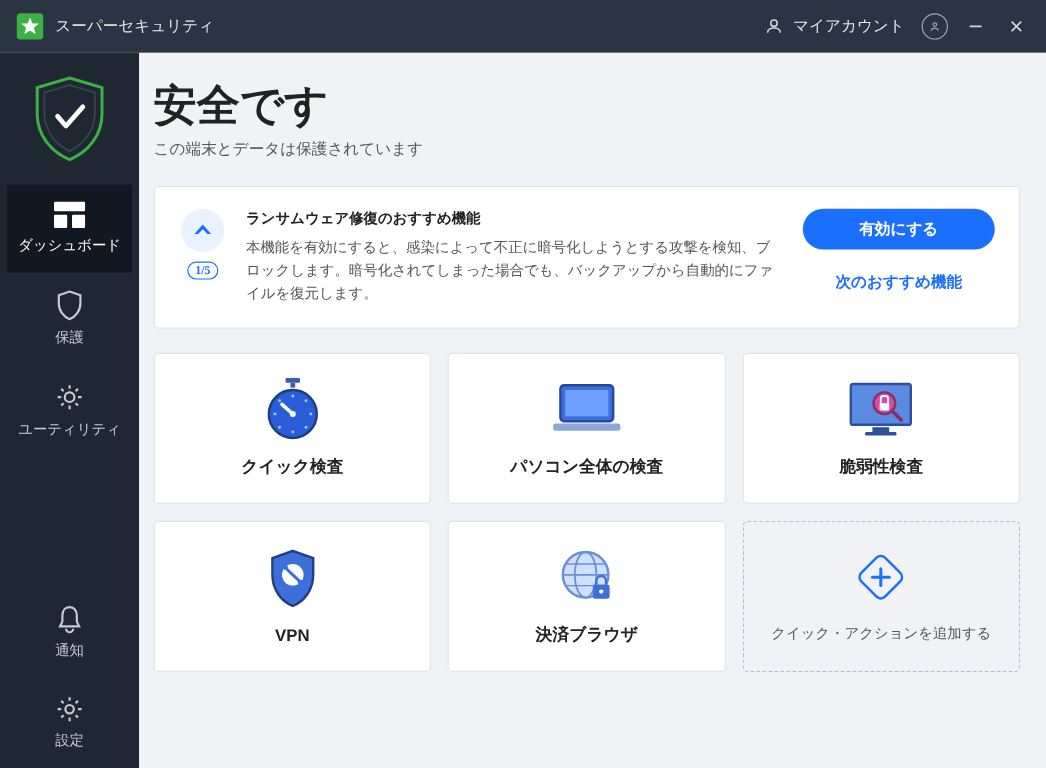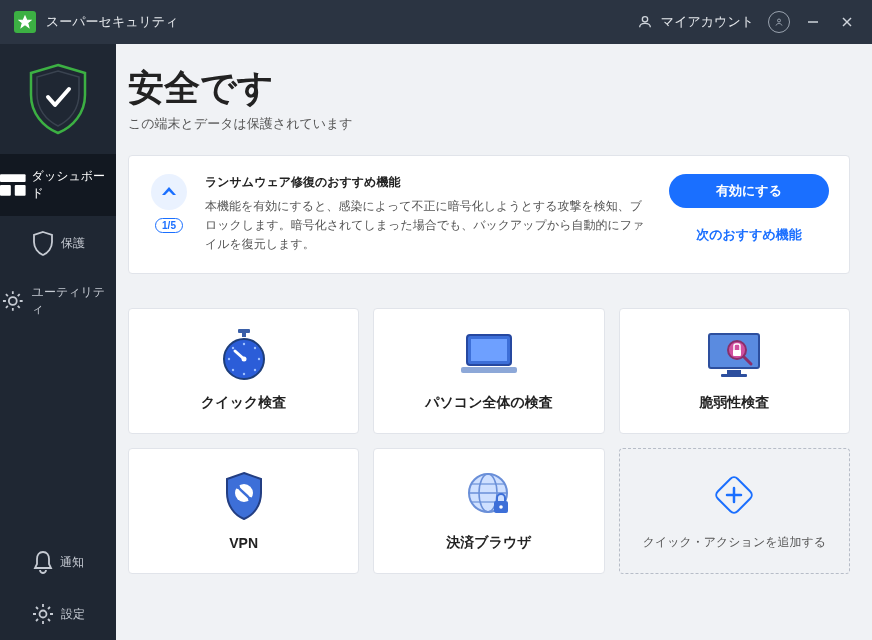--- a/index.html
+++ b/index.html
@@ -9,37 +9,37 @@
 .titlebar .logo svg { width: 14px; height: 14px; }
 .titlebar .app-name { font-size: 13px; }
 .titlebar .spacer { flex: 1; }
 .titlebar .acct { display: flex; align-items: center; gap: 8px; font-size: 13px; cursor: pointer; padding: 6px 8px; }
 .titlebar .icon-btn { width: 34px; height: 34px; display: flex; align-items: center; justify-content: center; cursor: pointer; }
 .titlebar .settings-circle { width: 22px; height: 22px; border: 1.5px solid #9aa3af; border-radius: 50%; display: flex; align-items: center; justify-content: center; }
 .win-btn { width: 34px; display: flex; align-items: center; justify-content: center; cursor: pointer; color: #cfd4db; }
 .main { display: flex; height: 596px; }
 .sidebar { width: 116px; background: #1f2733; display: flex; flex-direction: column; align-items: center; padding-top: 0; }
 .shield-box { width: 116px; height: 110px; display: flex; align-items: center; justify-content: center; }
-.sidebar-item { width: 116px; display: flex; align-items: center; justify-content: center; gap: 6px; color: #c6cbd3; padding: 14px 0; cursor: pointer; font-size: 12px; }
+.sidebar-item { width: 104px; display: flex; flex-direction: column; align-items: center; justify-content: center; gap: 6px; color: #c6cbd3; padding: 14px 0; cursor: pointer; font-size: 12px; }
 .sidebar-item.active { background: #121821; color: #fff; }
 .sidebar-spacer { flex: 1; }
 .content { flex: 1; background: #f0f2f5; padding: 14px 22px 22px 12px; overflow: auto; }
 .status-title { font-size: 36px; font-weight: 700; color: #222; margin-top: 6px; }
 .status-sub { font-size: 13px; color: #555; margin-top: 2px; }
 .recommend { background: #fff; border: 1px solid #e1e4ea; border-radius: 4px; margin-top: 22px; padding: 18px 20px; display: flex; gap: 16px; }
 .rec-left { width: 40px; display: flex; flex-direction: column; align-items: center; gap: 8px; }
 .rec-icon-circle { width: 36px; height: 36px; background: #eaf2ff; border-radius: 50%; display: flex; align-items: center; justify-content: center; }
-.rec-count { border: 1.5px solid #1a6fff; color: #1a6fff; border-radius: 9px; font-size: 10px; font-weight: 700; padding: 1px 6px; }
+.rec-count { border: 1.5px solid #1a6fff; color: #1a6fff; border-radius: 9px; font-size: 10px; font-weight: 700; padding: 1px 6px; font-family: Liberation Serif, serif; }
 .rec-mid { flex: 1; }
 .rec-title { font-size: 12px; font-weight: 700; color: #222; margin-bottom: 6px; }
 .rec-body { font-size: 12px; color: #555; line-height: 1.6; }
 .rec-right { width: 160px; display: flex; flex-direction: column; align-items: center; gap: 18px; }
 .btn-primary { background: #1a6fff; color: #ffffff; border: none; border-radius: 18px; padding: 8px 28px; font-size: 13px; font-weight: 700; cursor: pointer; width: 160px; }
 .link-next { color: #1a6fff; font-size: 13px; font-weight: 700; cursor: pointer; }
-.grid { display: grid; grid-template-columns: repeat(3, 1fr); gap: 14px; margin-top: 34px; }
+.grid { display: grid; grid-template-columns: repeat(3, 1fr); gap: 14px; margin-top: 20px; }
 .card { background: #fff; border: 1px solid #e1e4ea; border-radius: 4px; height: 126px; display: flex; flex-direction: column; align-items: center; justify-content: center; gap: 14px; cursor: pointer; }
 .card.dashed { background: transparent; border: 1.5px dashed #b7bdc8; text-align: center; }
 .card-label { font-size: 14px; font-weight: 700; color: #222; }
 .card.dashed .card-label { font-size: 12px; font-weight: 400; color: #555; }
 .icon-slot { height: 50px; display: flex; align-items: center; justify-content: center; }
 </style>
 </head>
 <body>
 
 <div class="titlebar">

